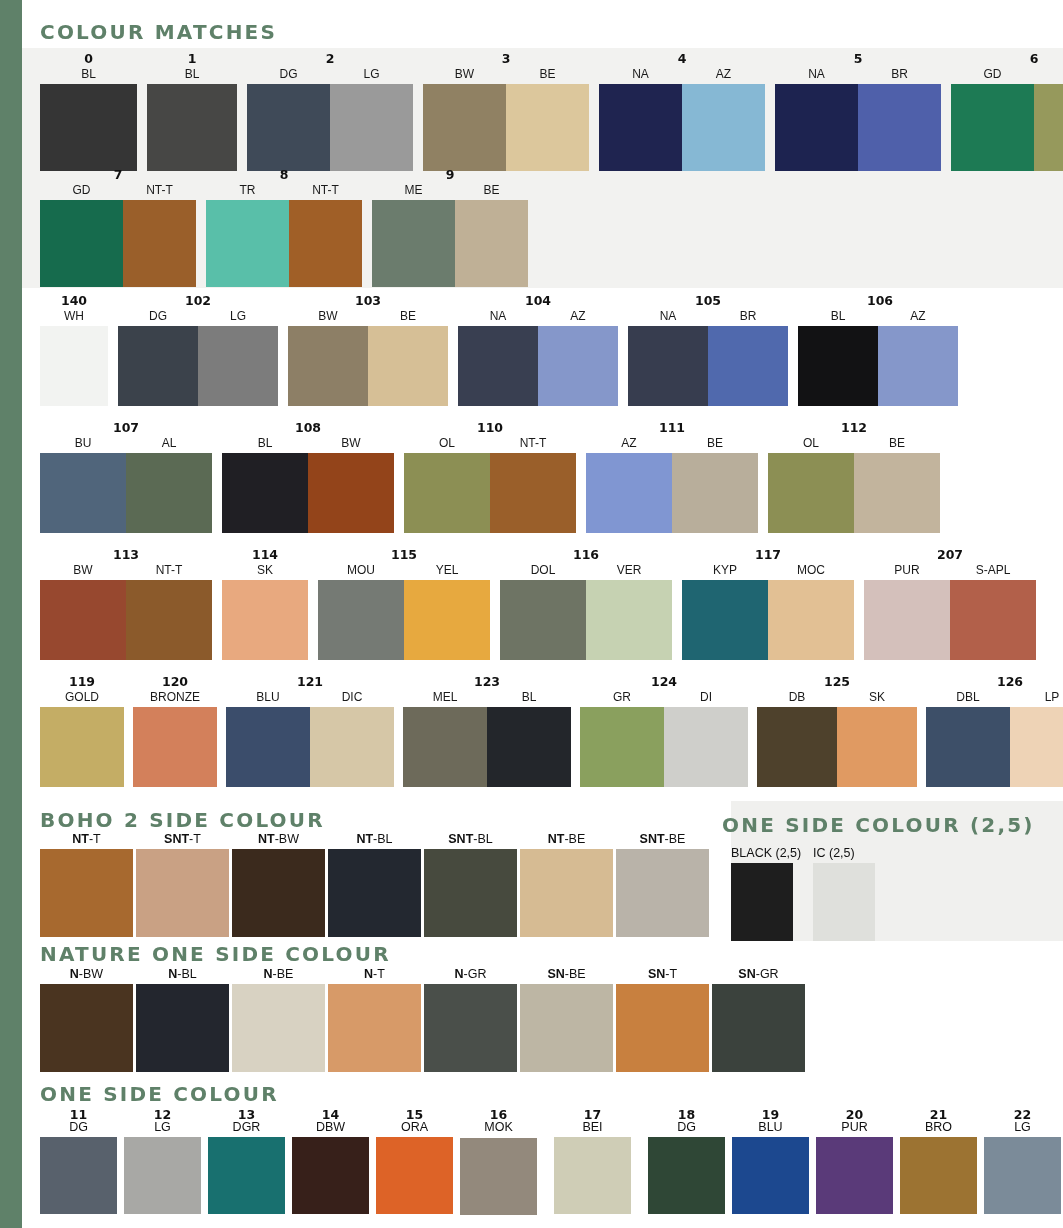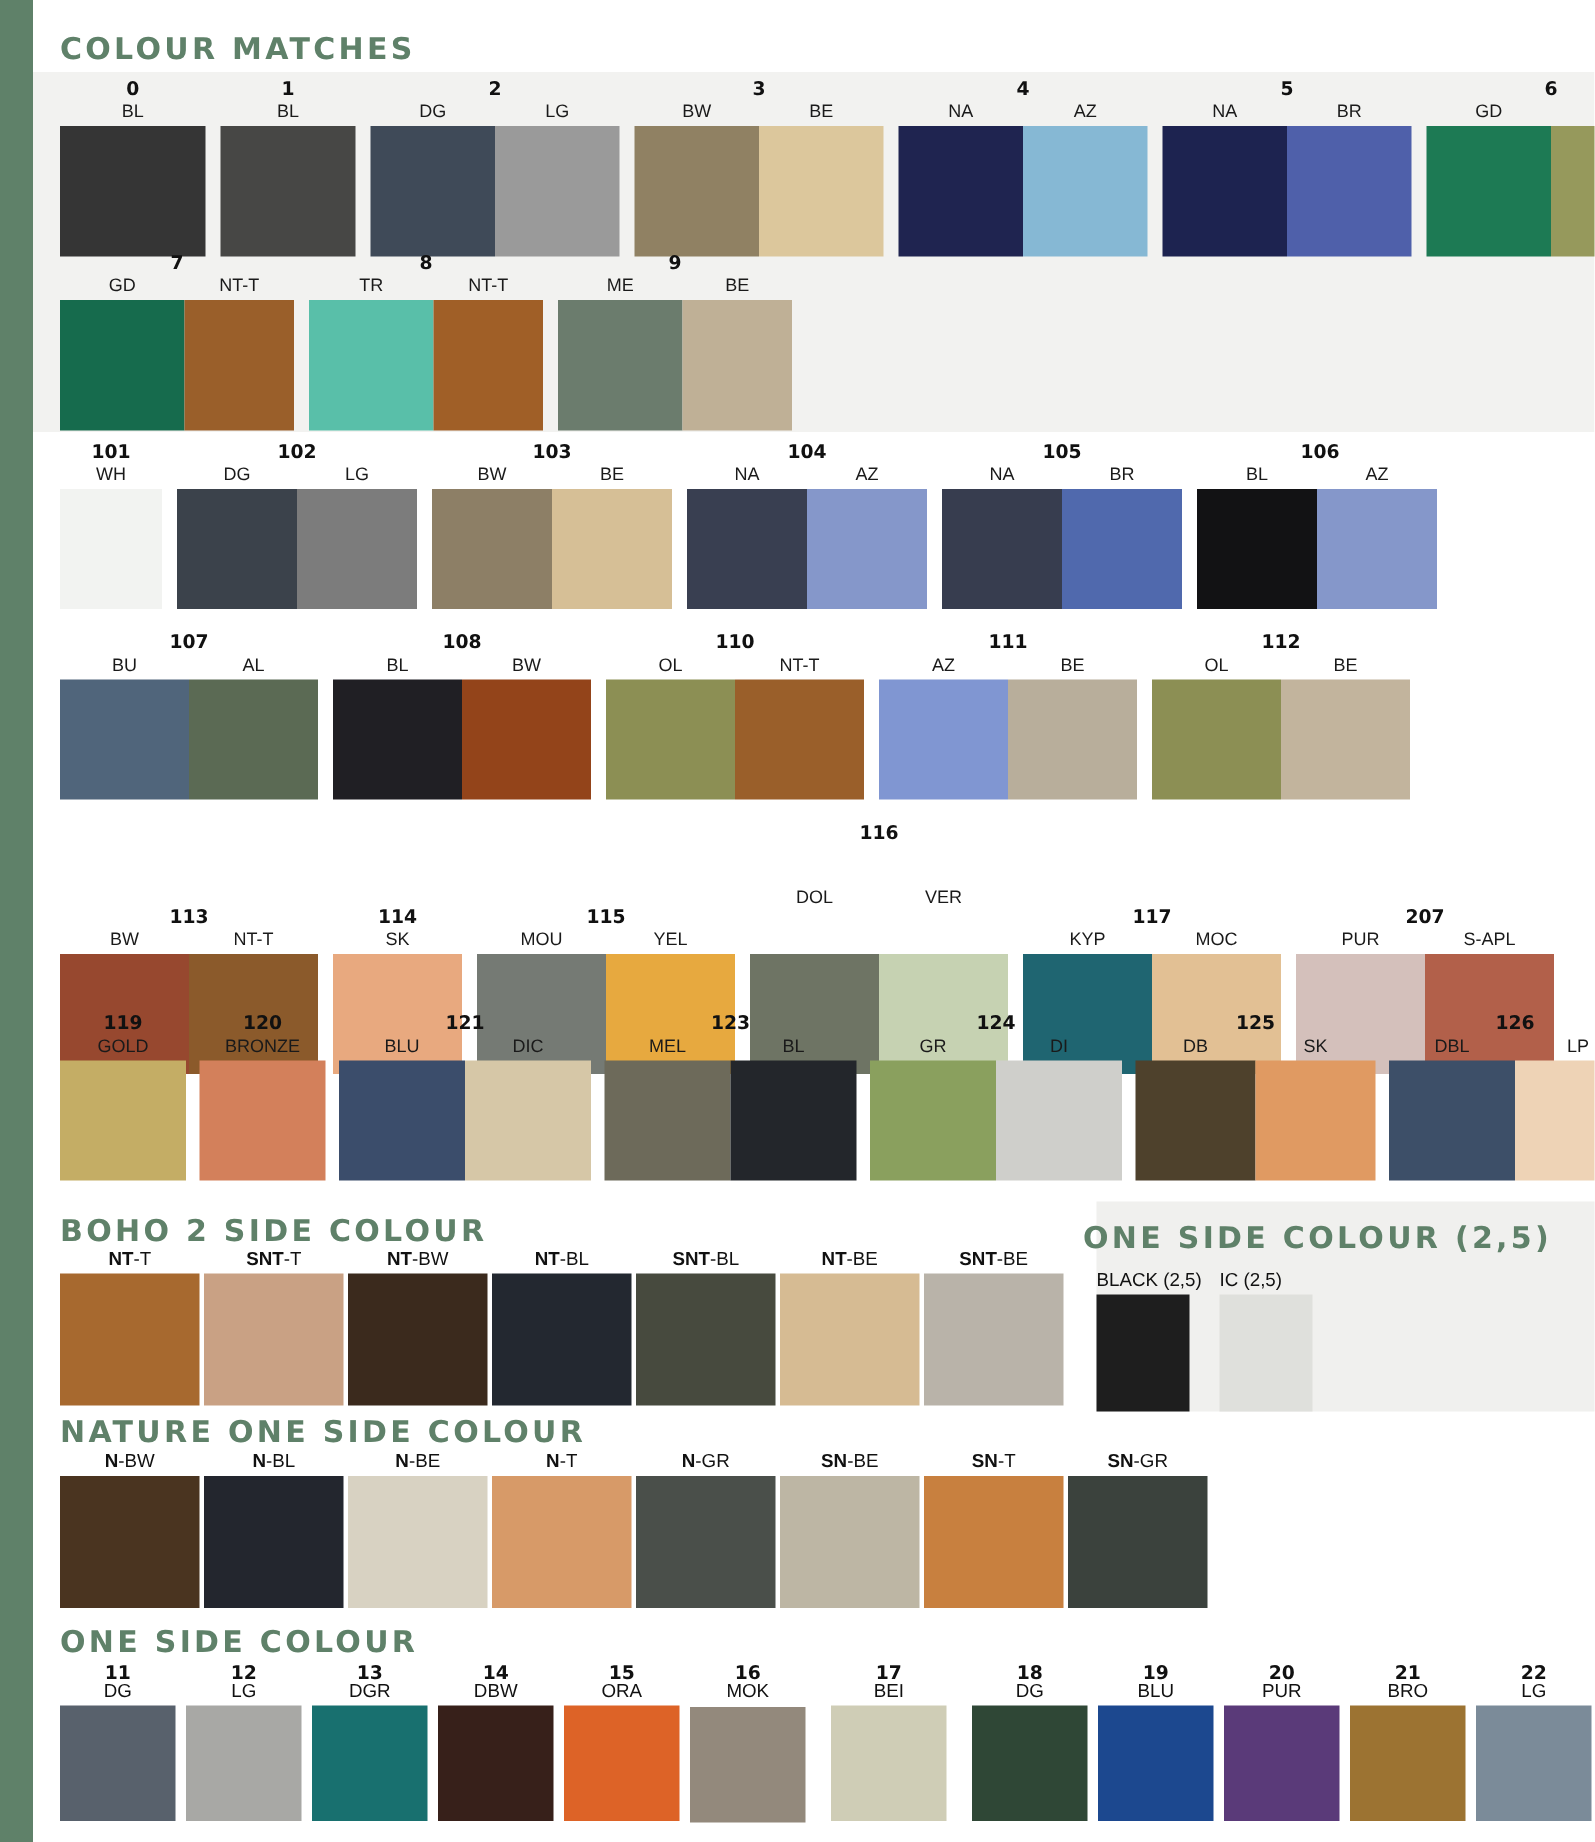--- a/index.html
+++ b/index.html
@@ -179,21 +179,21 @@
         </div>
         <div class="grp-chips">
           <span class="chip" title="ME" style="width: 83px; height: 87px; background: rgb(107, 124, 109);"></span>
           <span class="chip" title="BE" style="width: 73px; height: 87px; background: rgb(191, 176, 150);"></span>
         </div>
       </div>
     </div>
 
   <div id="row-101-106" class="band-inner" style="position:absolute;left:18px;top:294px;gap:10px;">
       <div class="group" style="width: 68px;">
-        <div class="grp-num">101</div>
+        <div class="grp-num">140</div>
         <div class="grp-codes">
           <div class="code" style="width: 68px;">WH</div>
         </div>
         <div class="grp-chips">
           <span class="chip" title="WH" style="width: 68px; height: 80px; background: rgb(242, 243, 241);"></span>
         </div>
       </div>
       <div class="group" style="width: 160px;">
         <div class="grp-num">102</div>
         <div class="grp-codes">
@@ -334,21 +334,21 @@
         <div class="grp-num">115</div>
         <div class="grp-codes">
           <div class="code" style="width: 86px;">MOU</div>
           <div class="code" style="width: 86px;">YEL</div>
         </div>
         <div class="grp-chips">
           <span class="chip" title="MOU" style="width: 86px; height: 80px; background: rgb(117, 122, 116);"></span>
           <span class="chip" title="YEL" style="width: 86px; height: 80px; background: rgb(231, 169, 63);"></span>
         </div>
       </div>
-      <div class="group" style="width: 172px; gap: 28px;">
+      <div class="group" style="width: 172px;">
         <div class="grp-num">116</div>
         <div class="grp-codes">
           <div class="code" style="width: 86px;">DOL</div>
           <div class="code" style="width: 86px;">VER</div>
         </div>
         <div class="grp-chips">
           <span class="chip" title="DOL" style="width: 86px; height: 80px; background: rgb(110, 116, 100);"></span>
           <span class="chip" title="VER" style="width: 86px; height: 80px; background: rgb(198, 210, 178);"></span>
         </div>
       </div>

